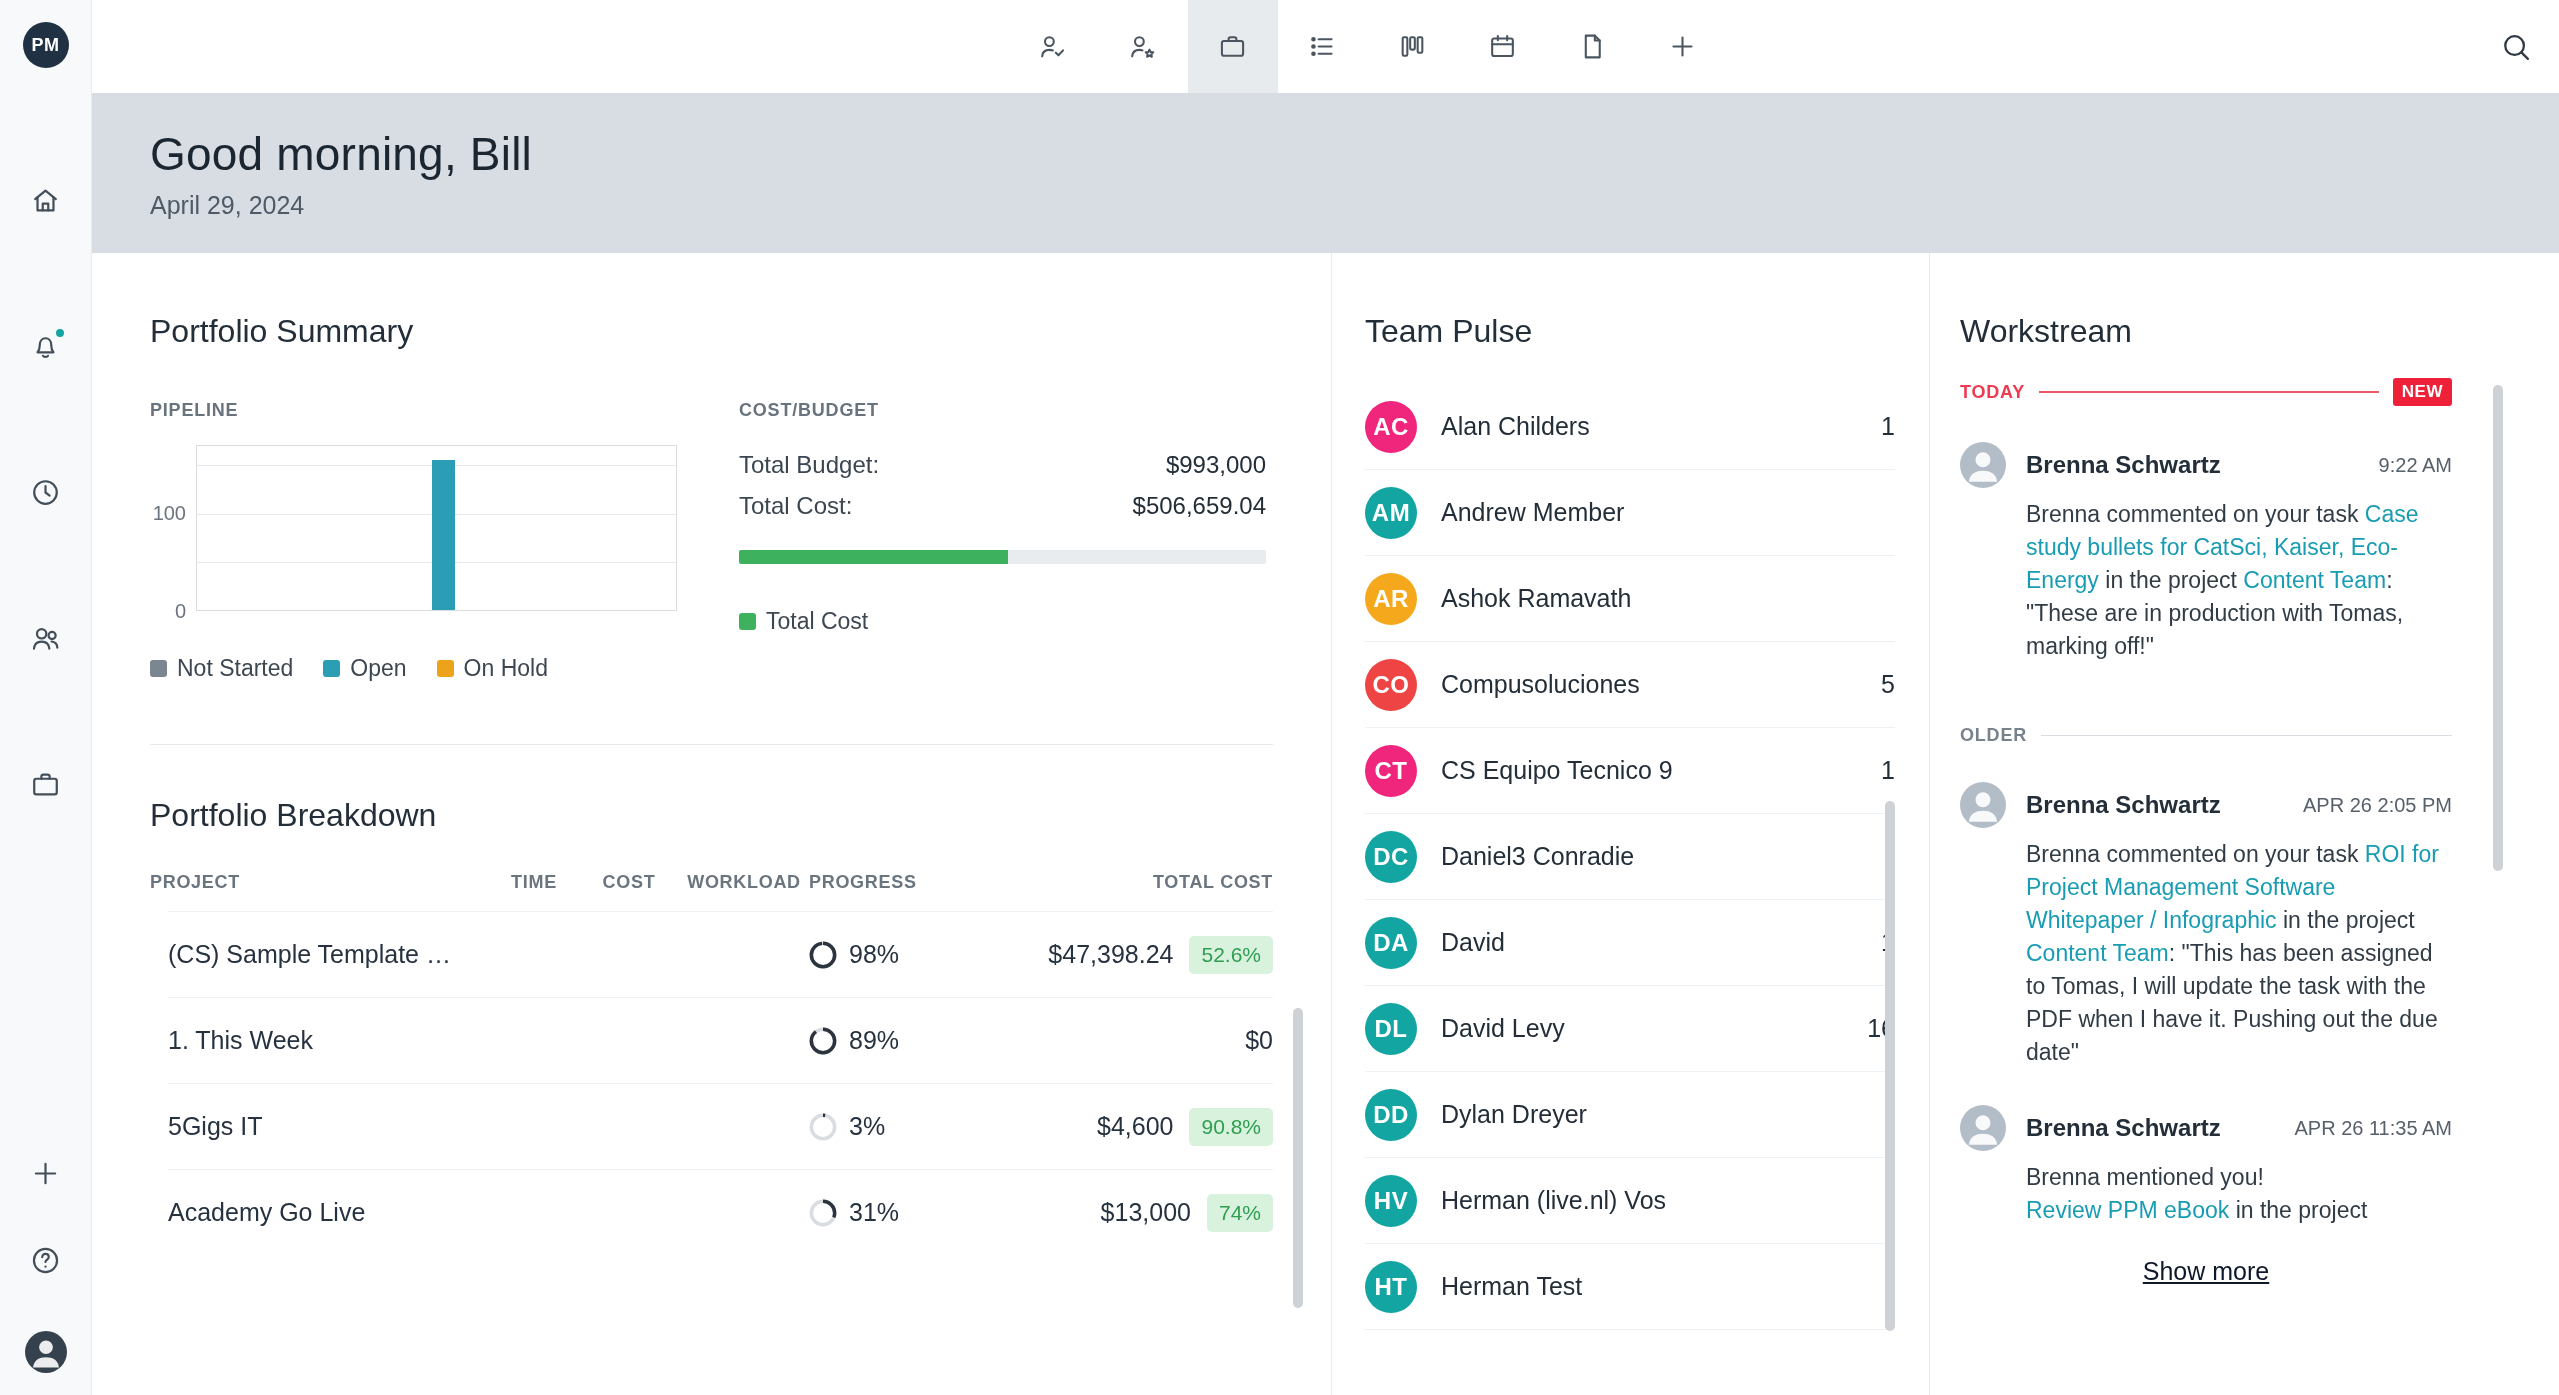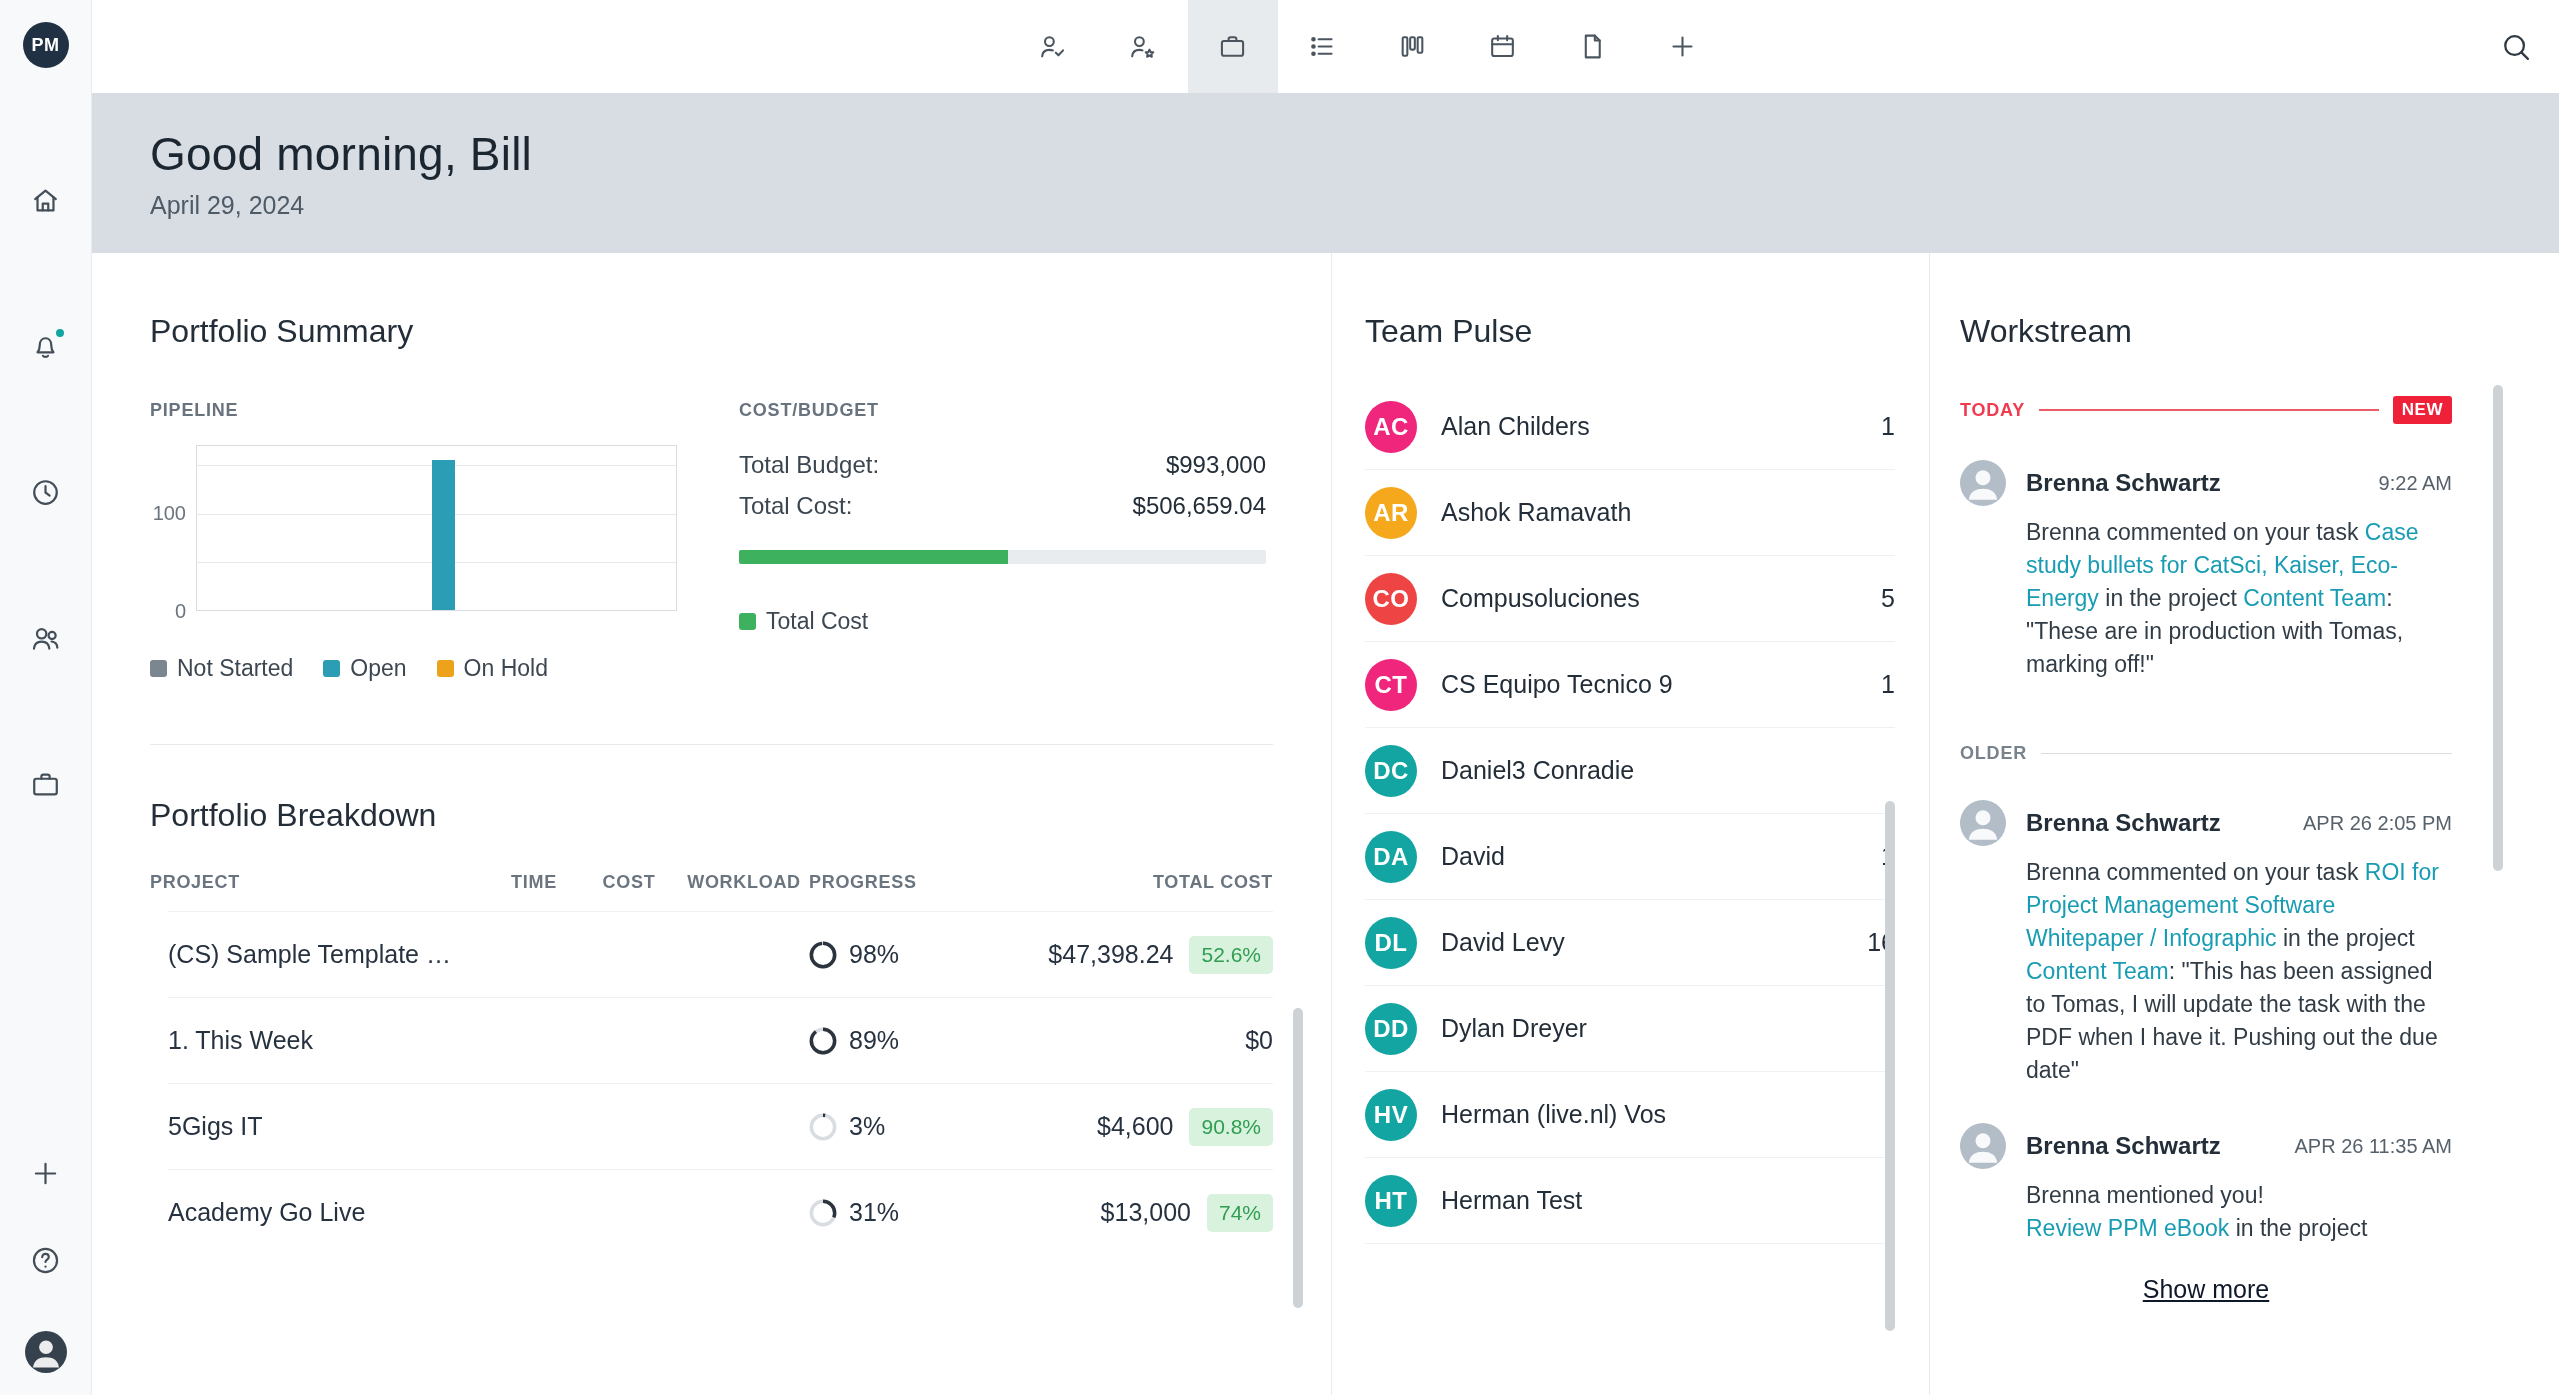--- a/index.html
+++ b/index.html
@@ -80,21 +80,21 @@
   .members{margin-top:34px;width:530px;}
   .member{display:flex;align-items:center;height:86px;border-bottom:1px solid #eef1f3;cursor:pointer;}
   .m-avatar{width:52px;height:52px;min-width:52px;border-radius:50%;color:#fff;font-size:24px;font-weight:600;
     display:flex;align-items:center;justify-content:center;letter-spacing:.5px;overflow:hidden;}
   .m-avatar svg{width:100%;height:100%;}
   .m-name{margin-left:24px;font-size:25px;color:#232e39;white-space:nowrap;}
   .m-count{margin-left:auto;font-size:25px;color:#232e39;}
   
   .work-inner{width:492px;}
   .today-row,.older-row{display:flex;align-items:center;gap:14px;}
-  .today-row{margin-top:46px;}
+  .today-row{margin-top:28px;}
   .older-row{margin-top:62px;}
   .today-label{font-size:18px;font-weight:700;letter-spacing:.8px;color:var(--today-red);}
   .older-label{font-size:18px;font-weight:700;letter-spacing:.8px;color:#78828c;}
   .red-line{flex:1;height:2px;background:#ec5a66;}
   .gray-line{flex:1;height:1px;background:#d9dde1;}
   .new-badge{background:var(--new-red);color:#fff;font-size:17px;font-weight:700;padding:4px 9px;
     border-radius:3px;letter-spacing:.5px;}
   .feed-item{margin-top:36px;}
   .feed-head{display:flex;align-items:center;}
   .pavatar{border-radius:50%;overflow:hidden;display:inline-flex;}
@@ -385,20 +385,25 @@
 
       <section class="col col-team">
         <h2 class="section">Team Pulse</h2>
         <div class="members" id="memberList">
             <div class="member">
               <span class="m-avatar" style="background:#f0267c">AC</span>
               <span class="m-name">Alan Childers</span>
               <span class="m-count">1</span>
             </div>
             <div class="member">
+              <span class="m-avatar" style="background:#12a5a2">AM</span>
+              <span class="m-name">Andrew Member</span>
+              <span class="m-count"></span>
+            </div>
+            <div class="member">
               <span class="m-avatar" style="background:#f6a81c">AR</span>
               <span class="m-name">Ashok Ramavath</span>
               <span class="m-count"></span>
             </div>
             <div class="member">
               <span class="m-avatar" style="background:#ef4444">CO</span>
               <span class="m-name">Compusoluciones</span>
               <span class="m-count">5</span>
             </div>
             <div class="member">

